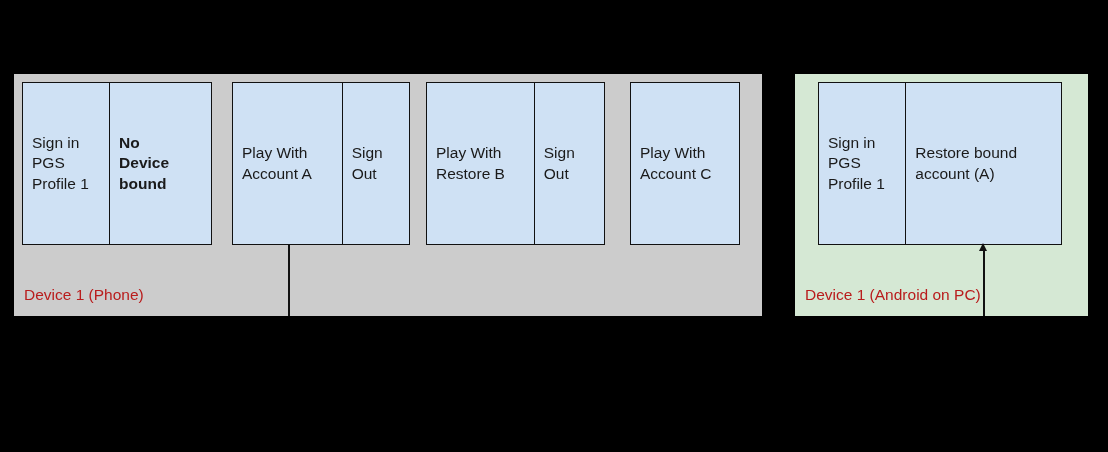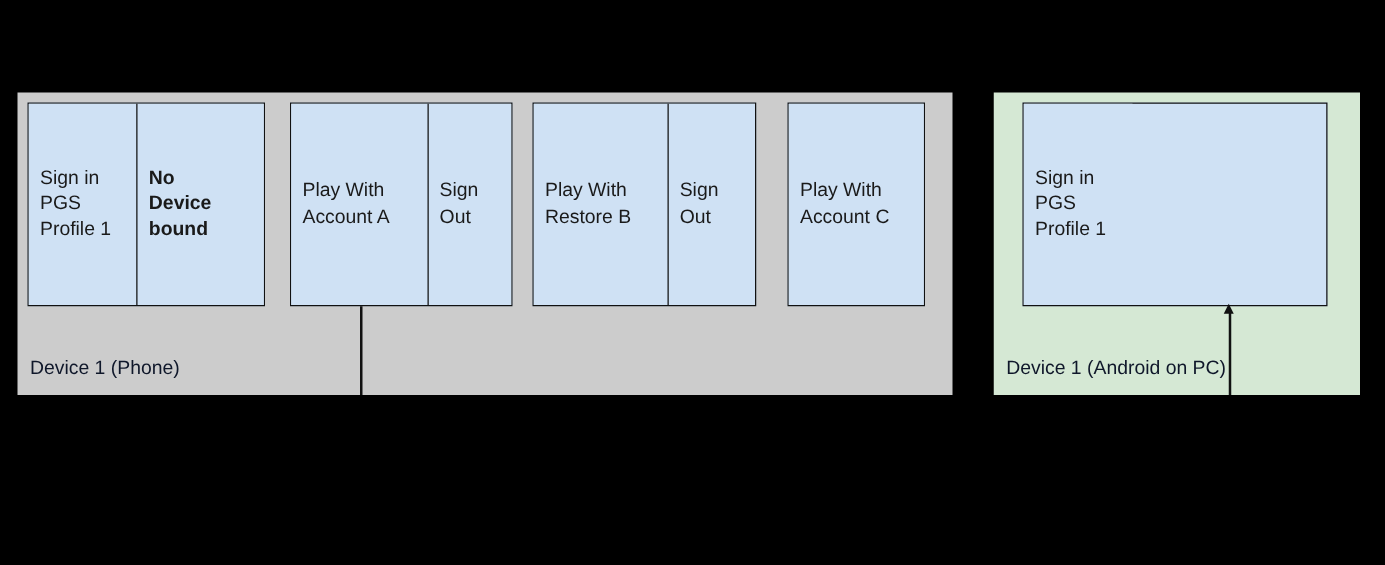--- a/index.html
+++ b/index.html
@@ -34,21 +34,21 @@
     top: 74px;
     width: 293px;
     height: 242px;
     background: #d5e8d4;
   }
   .device-label {
     position: absolute;
     left: 10px;
     bottom: 11px;
     font-size: 15.5px;
-    color: #0f172a;
+    color: #b91c1c;
     line-height: 1.2;
     white-space: nowrap;
   }
 
   
   .group {
     position: absolute;
     top: 82px;
     height: 163px;
     display: flex;
@@ -197,18 +197,24 @@
   </div>
 
   <div class="group g5">
     <div class="screen s1">
       <span class="screen-text">
         <span>Sign in</span><br>
         <span>PGS</span><br>
         <span>Profile 1</span>
       </span>
     </div>
+    <div class="screen s2">
+      <span class="screen-text">
+        <span>Restore bound</span><br>
+        <span>account (A)</span>
+      </span>
+    </div>
   </div>
 
   <div class="connector-line arrow-shaft"></div>
   <div class="arrow-head"></div>
 
 </div>
 
 </body></html>

